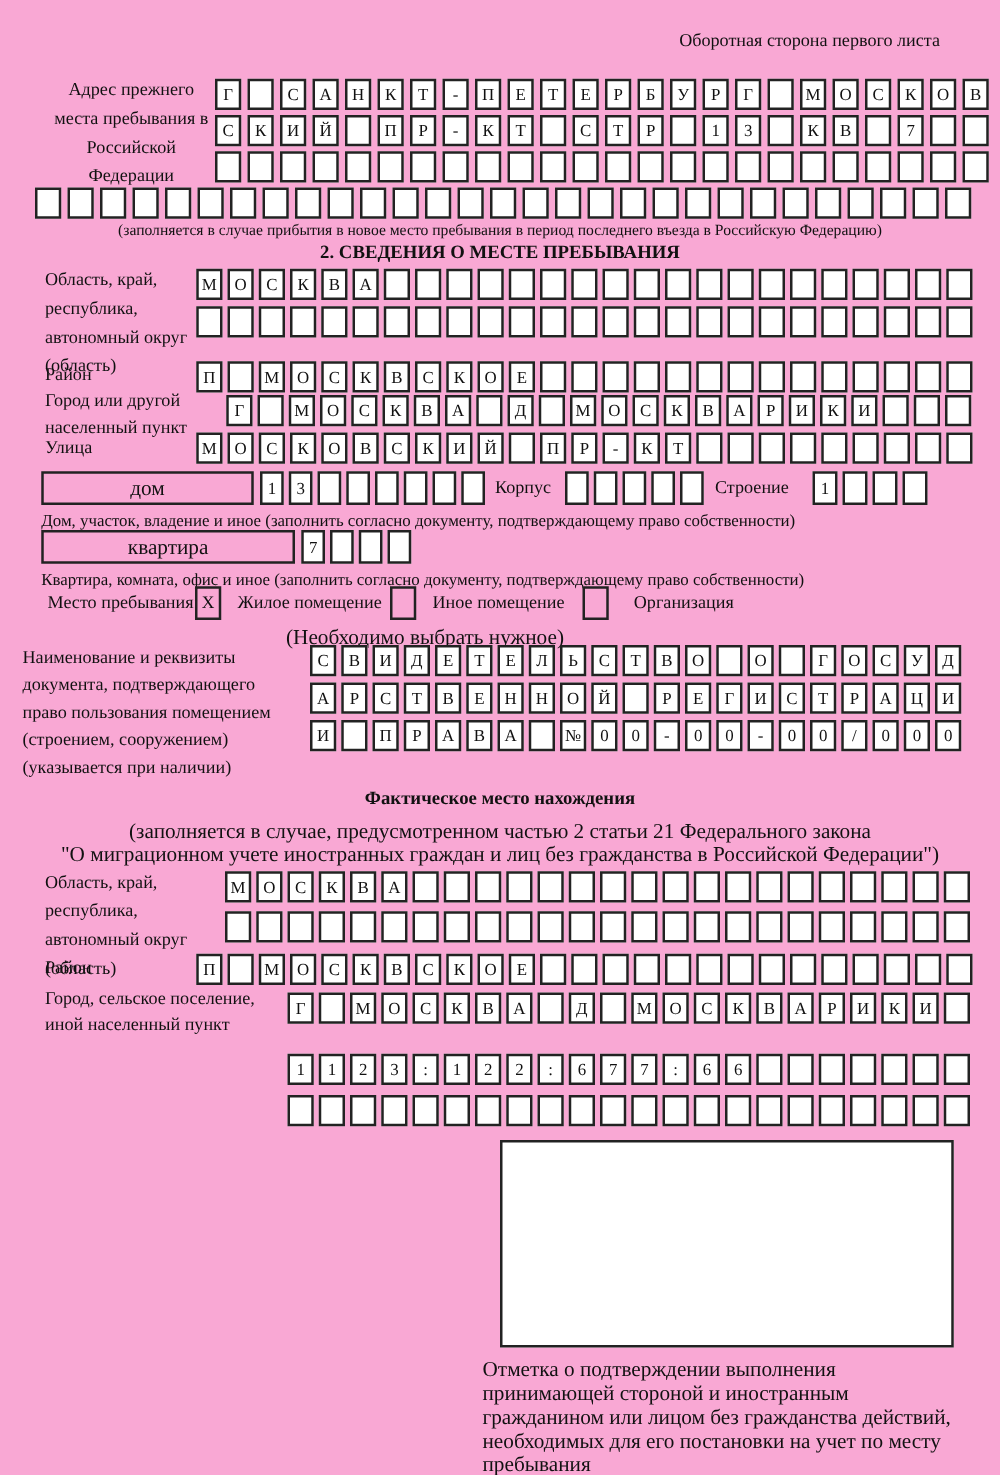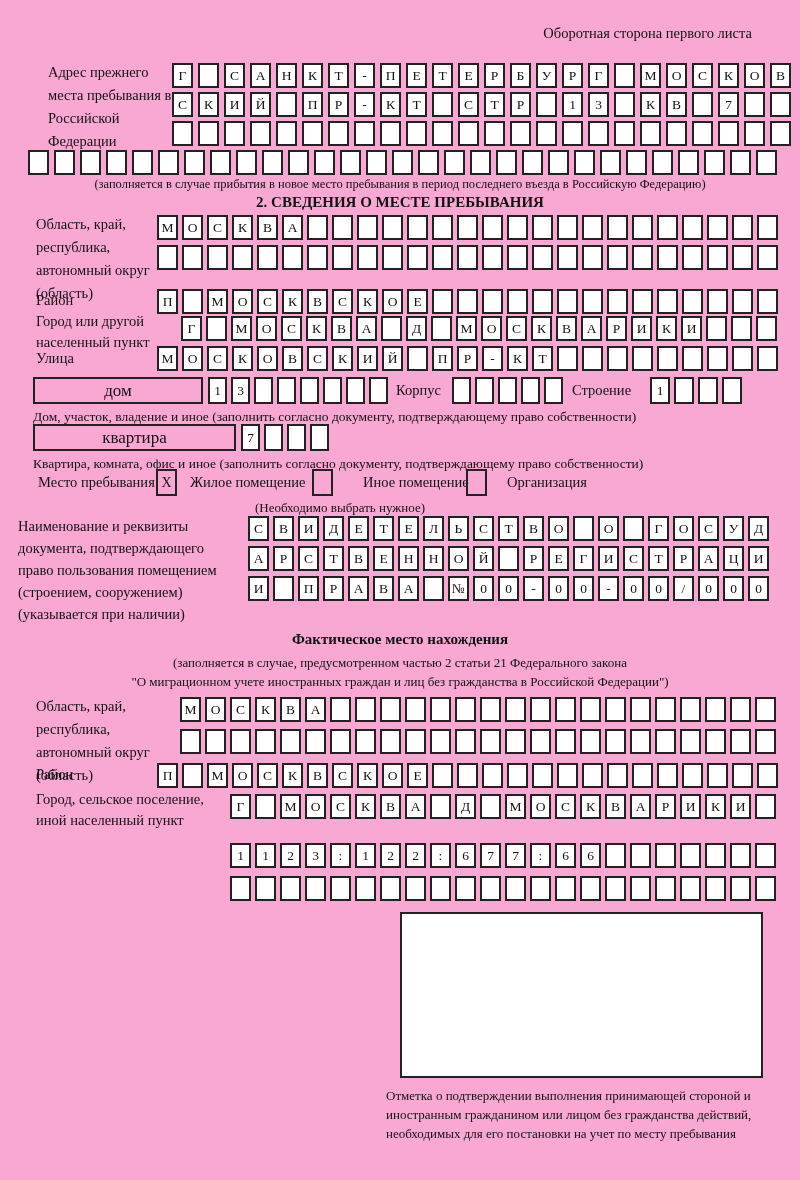--- a/index.html
+++ b/index.html
@@ -5,21 +5,21 @@
   html,body { margin:0; padding:0; background:#ffffff; }
   .page {
     position:relative; width:800px; height:1180px; background:#f9a8d4;
     font-family:"Liberation Serif", serif; color:#111; overflow:hidden;
   }
   .abs { position:absolute; }
   .label { font-size:14.5px; line-height:23px; }
   .lh21 { line-height:21px; }
   .lh22 { line-height:22px; }
   .cap { font-size:12.5px; }
-  .cap13 { font-size:13px; }
+  .cap13 { font-size:17px; }
   .title { font-weight:bold; font-size:15px; }
   .center { left:0; width:800px; text-align:center; }
   .cellrow { position:absolute; display:flex; gap:5px; }
   .p25 { gap:4px; }
   .cell {
     flex:0 0 auto; width:21px; height:25px; box-sizing:border-box;
     border:2px solid #222; background:#fff;
     display:flex; align-items:center; justify-content:center;
     font-size:13.5px; font-family:"Liberation Serif", serif;
   }
@@ -37,21 +37,21 @@
   }
   .stampbox { position:absolute; box-sizing:border-box; border:2px solid #222; background:#fff; }
 </style>
 </head>
 <body>
 
 <div class="page">
 
   <div class="abs label" style="top:22px; right:48px;">Оборотная сторона первого листа</div>
 
-  <div class="abs label" style="left:48px; top:61px; width:138px;">Адрес прежнего места пребывания в Российской Федерации</div>
+  <div class="abs label" style="left:36px; top:61px; width:138px;text-align:center;">Адрес прежнего места пребывания в Российской Федерации</div>
   <div class="cellrow" style="left:172px; top:63px;">
       <span class="cell">Г</span>
       <span class="cell"></span>
       <span class="cell">С</span>
       <span class="cell">А</span>
       <span class="cell">Н</span>
       <span class="cell">К</span>
       <span class="cell">Т</span>
       <span class="cell">-</span>
       <span class="cell">П</span>
@@ -334,21 +334,21 @@
       <span class="cell"></span>
       <span class="cell"></span>
       <span class="cell"></span>
     </div>
   <div class="abs" style="left:33px; top:456px; font-size:13.5px;">Квартира, комната, офис и иное (заполнить согласно документу, подтверждающему право собственности)</div>
 
   <div class="abs label" style="left:38px; top:471px;">Место пребывания:</div>
   <div class="chk" style="left:156px; top:469px;">X</div>
   <div class="abs label" style="left:190px; top:471px;">Жилое помещение</div>
   <div class="chk" style="left:312px; top:469px;"></div>
-  <div class="abs label" style="left:363px; top:471px;">Иное помещение</div>
+  <div class="abs label" style="left:346px; top:471px;">Иное помещение</div>
   <div class="chk" style="left:466px; top:469px;"></div>
   <div class="abs label" style="left:507px; top:471px;">Организация</div>
   <div class="abs cap13" style="left:150px; top:500px; width:380px; text-align:center;">(Необходимо выбрать нужное)</div>
 
   <div class="abs label lh22" style="left:18px; top:515px; width:212px;">Наименование и реквизиты документа, подтверждающего право пользования помещением (строением, сооружением) (указывается при наличии)</div>
   <div class="cellrow p25" style="left:248px; top:516px;">
       <span class="cell">С</span>
       <span class="cell">В</span>
       <span class="cell">И</span>
       <span class="cell">Д</span>

